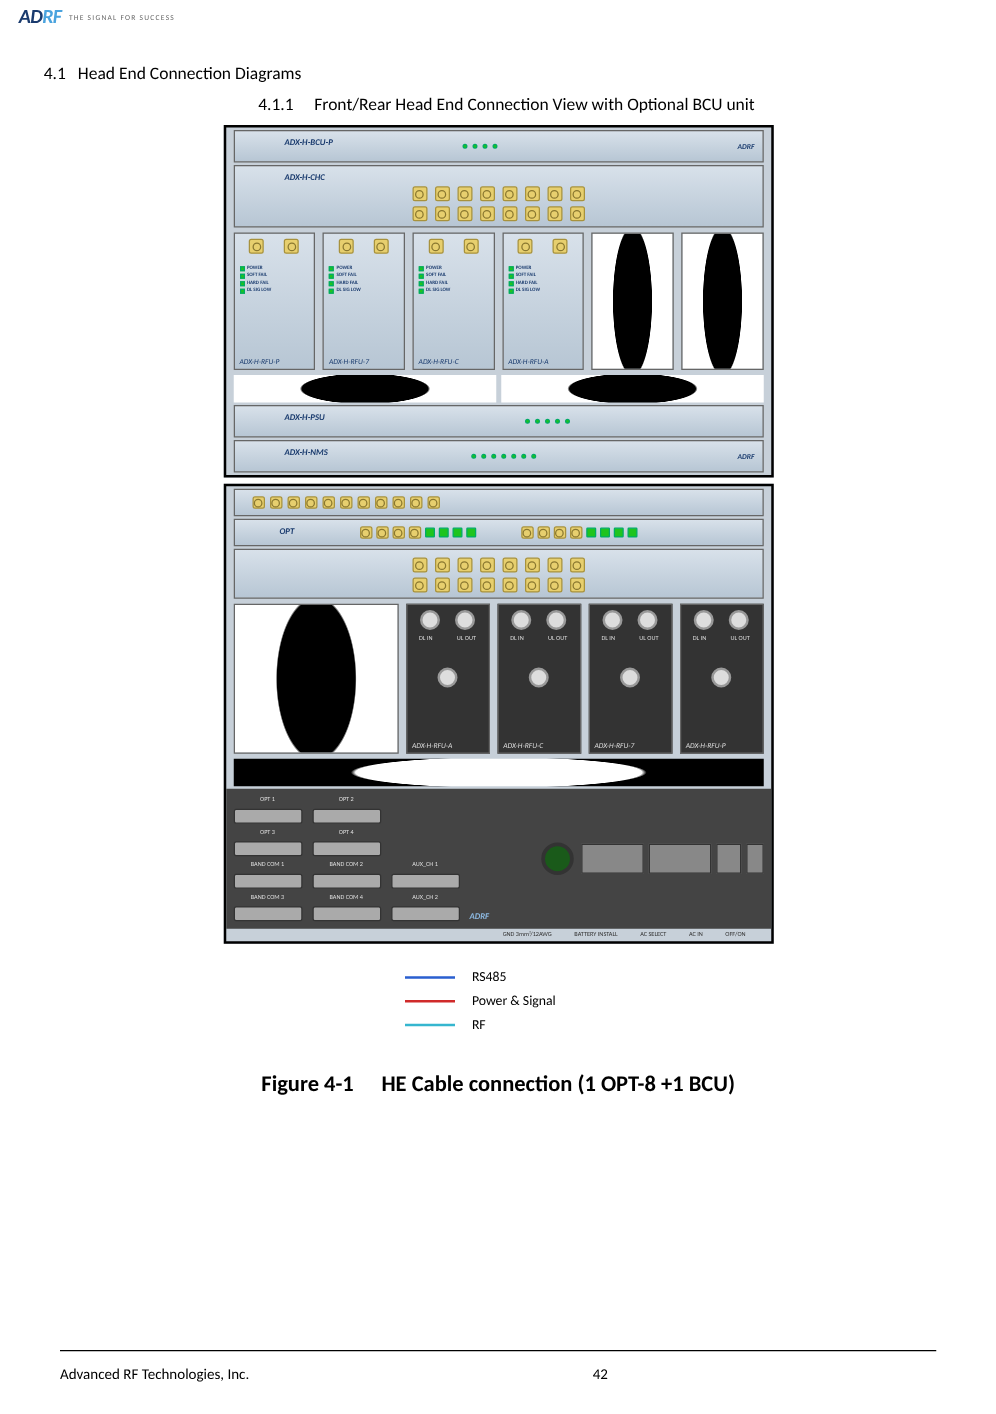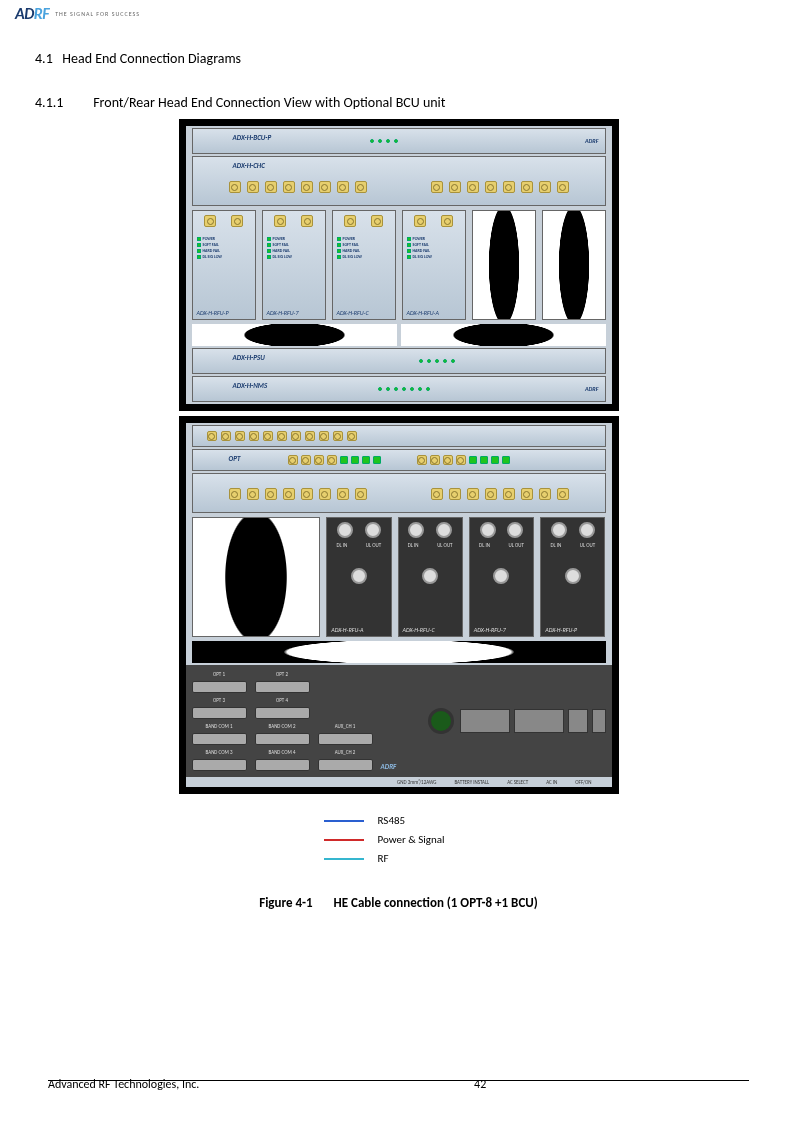--- a/index.html
+++ b/index.html
@@ -36,30 +36,30 @@
     position: absolute;
     top: 50px;
     left: 35px;
     right: 35px;
   }
   .h2, .h3 {
     font-weight: 400;
     margin-bottom: 6px;
   }
   .h2 { font-size: 14px; }
-  .h3 { font-size: 14px; margin-top: 27px; }
+  .h3 { font-size: 14px; margin-top: 8px; text-align: center; }
   .h3 .num { display: inline-block; width: 55px; }
   .figures {
     text-align: center;
     margin-top: 8px;
   }
   .rack {
     width: 440px;
     margin: 5px auto;
-    border: 7px solid #000000;
+    border: 2px solid #000000;
     background: #c7d0d9;
     font-size: 5px;
   }
   .unit {
     border: 1px solid #666;
     margin: 2px 6px;
     padding: 2px 4px;
     background: linear-gradient(#d8e1ea,#b7c6d4);
     display: flex;
     align-items: center;
@@ -111,21 +111,21 @@
     justify-content: center;
   }
   .port::after {
     content: "";
     width: 5px; height: 5px;
     border: 1px solid #8a7830;
     border-radius: 50%;
   }
   .chc {
     min-height: 50px;
-    flex-direction: row;
+    flex-direction: column;
     padding-top: 14px;
   }
   .rfu-holder {
     display: flex;
     gap: 6px;
     margin: 4px 6px;
     height: 110px;
   }
   .rfu {
     flex: 1;
@@ -213,36 +213,36 @@
     gap: 14px;
     margin: 6px 0;
   }
   .legend-line {
     width: 40px; height: 2px;
   }
   .blue { background: #2a5fd0; }
   .red { background: #d02a2a; }
   .cyan { background: #35b6cf; }
   .fig-caption {
-    font-size: 13px;
+    font-size: 18px;
     font-weight: 700;
     margin-top: 30px;
     text-align: center;
   }
   .fig-caption .fignum { display: inline-block; margin-right: 18px; }
   .footer-line {
     position: absolute;
     bottom: 50px;
     left: 48px;
     right: 48px;
     border-top: 1px solid #000;
   }
   .footer {
     position: absolute;
-    bottom: 40px;
+    bottom: 24px;
     left: 48px;
     right: 48px;
     display: flex;
     font-size: 12px;
     gap: 12px;
   }
   .footer .company { flex: 0 0 auto; }
   .footer .page { margin: 0 auto; }
   .rfu .status-leds {
     padding: 4px;

